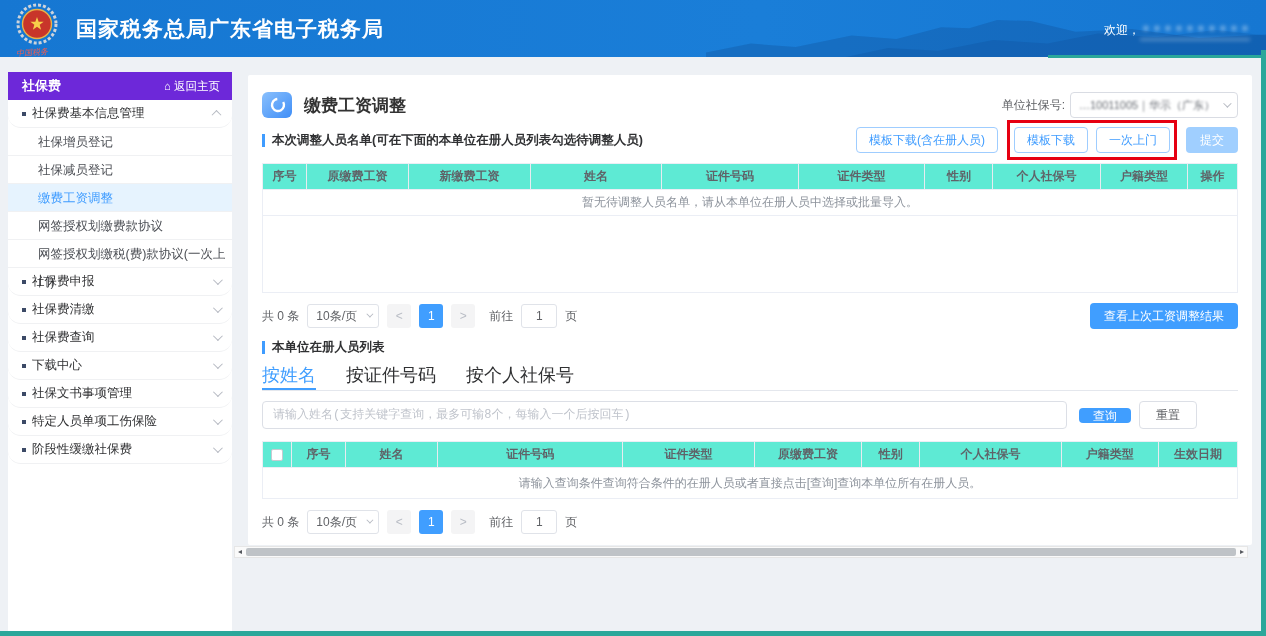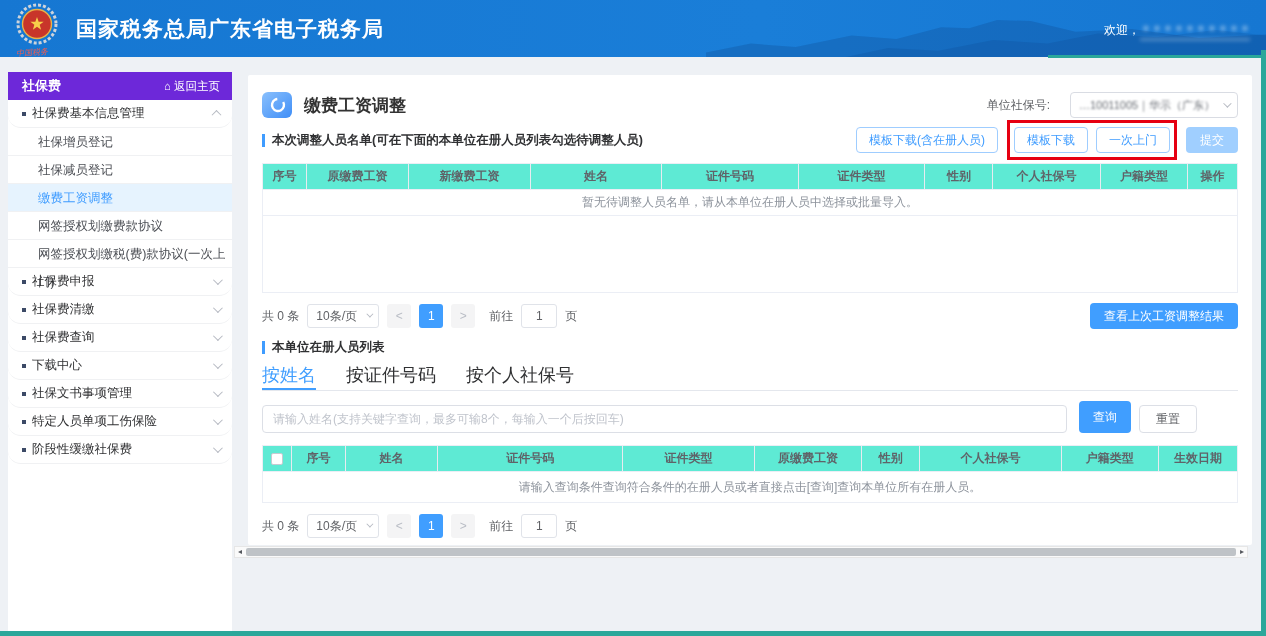--- a/index.html
+++ b/index.html
@@ -42,21 +42,21 @@
   .menu-row .chev { margin-left:auto; width:7px; height:7px; border-right:1px solid #b6bac2; border-bottom:1px solid #b6bac2; flex:0 0 auto; }
   .chev.up { transform: rotate(-135deg) translate(-1px,-1px); }
   .chev.down { transform: rotate(45deg) translateY(-2px); }
   .submenu-row { height:28px; line-height:28px; padding-left:30px; border-bottom:1px solid #f0f1f3; color:#4c4f55; cursor:pointer; }
   .submenu-row.active { background:#e6f3fe; color:#3f9cff; }
 
   
   .main-panel { position:absolute; left:248px; top:75px; width:1004px; height:470px; background:#ffffff; border-radius:2px; padding:12px 14px 0 14px; }
   .title-row { height:36px; display:flex; align-items:center; }
   .page-title { font-size:17px; font-weight:bold; color:#333; margin-left:12px; }
-  .unit-field { margin-left:auto; display:flex; align-items:center; gap:20px; }
+  .unit-field { margin-left:auto; display:flex; align-items:center; gap:5px; }
   .unit-label { font-size:12px; color:#606266; }
   .unit-select { width:168px; height:26px; border:1px solid #d9dce3; border-radius:4px; background:#fff; display:flex; align-items:center; padding:0 22px 0 8px; position:relative; cursor:pointer; }
   .unit-select .val { font-size:11px; color:#6a6e75; white-space:nowrap; overflow:hidden; filter: blur(1.2px); }
   .unit-select .chev { position:absolute; right:8px; top:9px; width:6px; height:6px; border-right:1px solid #b6bac2; border-bottom:1px solid #b6bac2; transform:rotate(45deg) translateY(-2px); }
 
   .section-row { height:34px; display:flex; align-items:center; }
   .section-title { display:flex; align-items:center; font-size:12.5px; font-weight:bold; color:#303133; }
   .section-title::before { content:""; width:3px; height:13px; background:#3f9cff; margin-right:7px; }
   .btn-group { margin-left:auto; display:flex; align-items:center; gap:16px; }
   .btn-plain { height:26px; padding:0 12px; background:#fff; border:1px solid #9fcdff; border-radius:4px; color:#3f9cff; font-size:12px; cursor:pointer; white-space:nowrap; font-family:inherit; }
@@ -78,24 +78,24 @@
   .pager .size-select { width:72px; height:24px; border:1px solid #e0e3e9; border-radius:3px; display:flex; align-items:center; padding:0 18px 0 8px; position:relative; color:#606266; cursor:pointer; background:#fff; }
   .pager .size-select .chev { position:absolute; right:7px; top:8px; width:5px; height:5px; border-right:1px solid #b6bac2; border-bottom:1px solid #b6bac2; transform:rotate(45deg) translateY(-2px); }
   .pg-btn { width:24px; height:24px; border-radius:3px; background:#f4f4f5; color:#b9bdc5; display:flex; align-items:center; justify-content:center; font-size:12px; cursor:pointer; border:none; font-family:inherit; }
   .pg-cur { width:24px; height:24px; border-radius:3px; background:#409eff; color:#fff; display:flex; align-items:center; justify-content:center; font-size:12px; cursor:pointer; border:none; font-family:inherit; }
   .goto-input { width:36px; height:24px; border:1px solid #e0e3e9; border-radius:3px; text-align:center; font-size:12px; color:#606266; font-family:inherit; }
 
   .tabs { margin-top:4px; border-bottom:1px solid #e4e7ed; display:flex; height:30px; }
   .tab { margin-right:30px; font-size:18px; color:#303133; line-height:28px; cursor:pointer; border-bottom:2px solid transparent; }
   .tab.active { color:#409eff; border-bottom-color:#409eff; }
 
-  .search-row { margin-top:10px; display:flex; align-items:flex-end; }
+  .search-row { margin-top:10px; display:flex; align-items:center;font-family:Liberation Mono, monospace; }
   .search-input { width:805px; height:28px; border:1px solid #dcdfe6; border-radius:4px; padding:0 10px; font-size:12px; color:#303133; font-family:inherit; }
   .search-input::placeholder { color:#c0c4cc; }
-  .search-row .btn-primary { margin-left:12px; height:32px; }
+  .search-row .btn-primary { margin-left:12px; height:15px; }
   .search-row .btn-default { margin-left:8px; }
 
   .section2-title { margin-top:8px; }
 
   
   .hscrollbar { position:absolute; left:234px; top:546px; width:1014px; height:12px; background:#fafafa; border:1px solid #e6e6e6; display:flex; align-items:center; }
   .hs-arrow { width:10px; text-align:center; font-size:8px; color:#55585e; line-height:10px; flex:0 0 auto; cursor:pointer; }
   .hs-thumb { flex:1 1 auto; height:8px; background:#bfc3c7; border-radius:2px; margin:0 1px; cursor:grab; }
 </style>
 </head>

